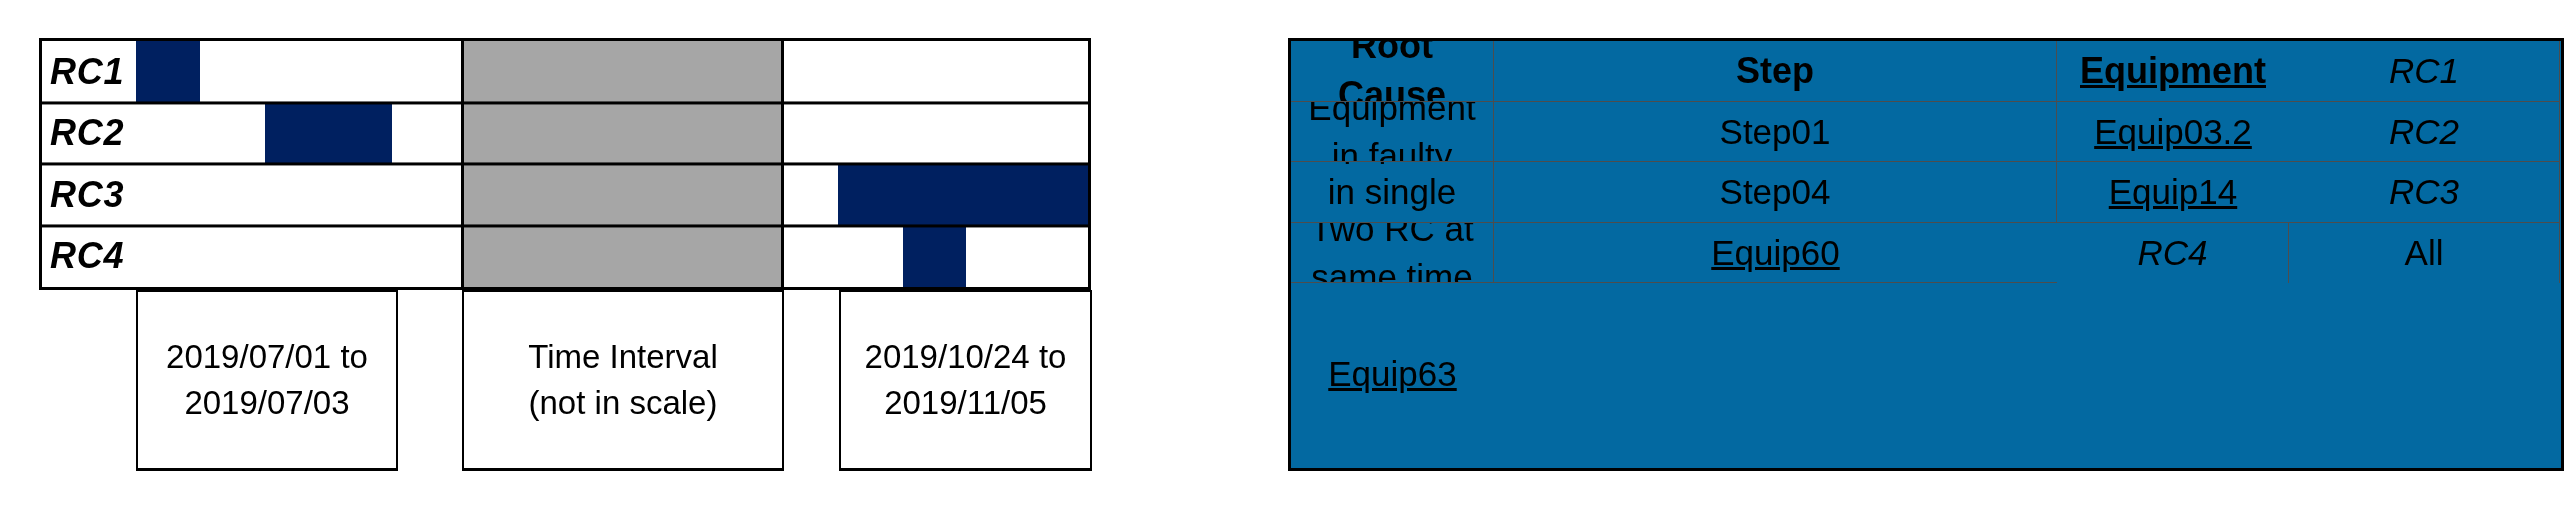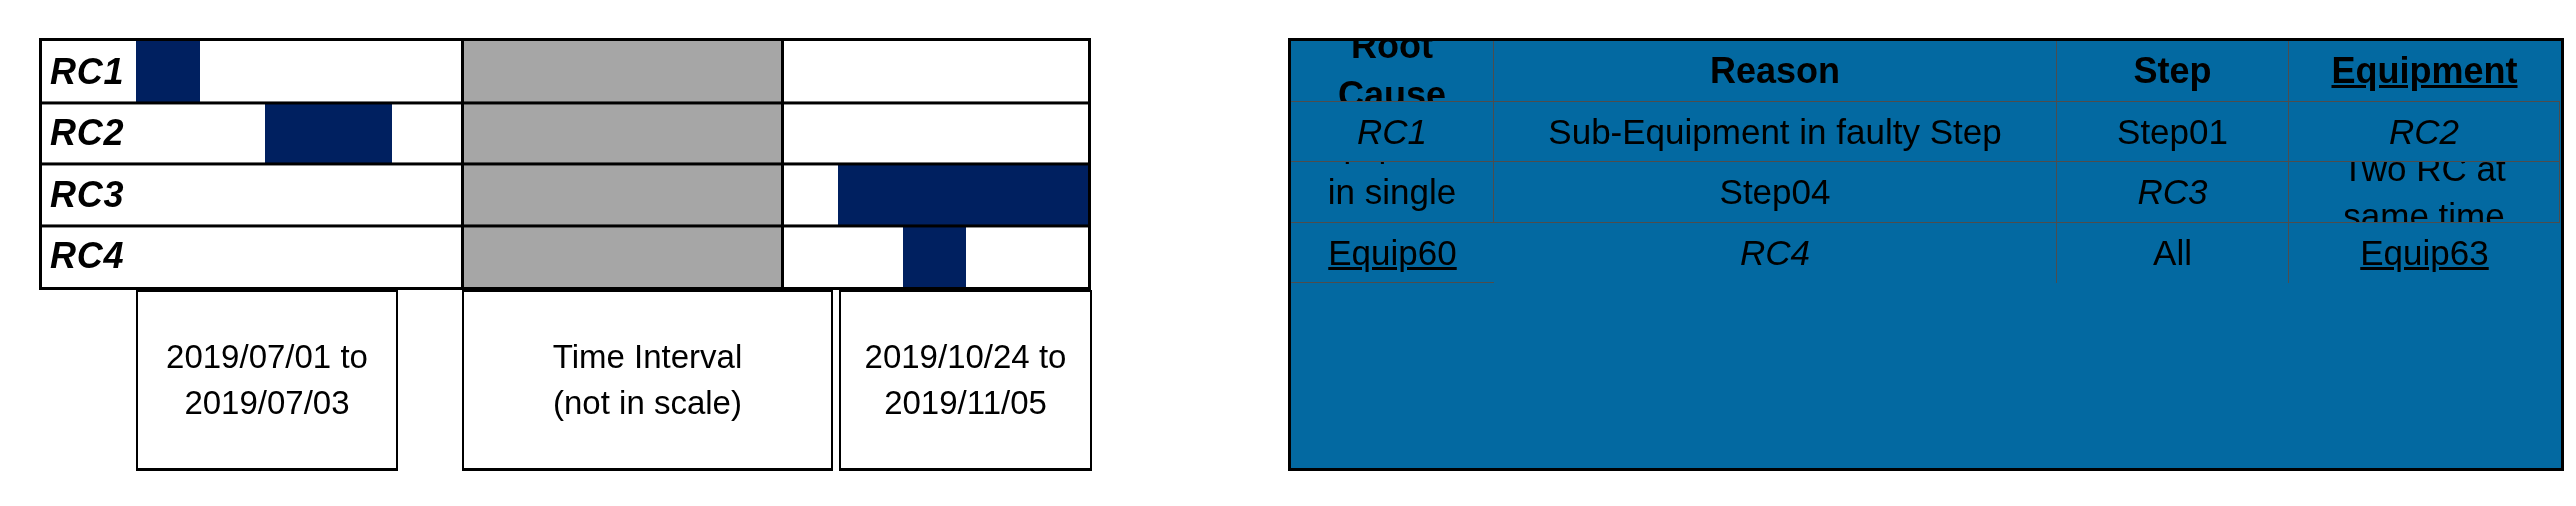--- a/index.html
+++ b/index.html
@@ -125,43 +125,44 @@
       <div class="gantt-row">
         <span class="rc-label">RC4</span>
       </div>
     </div>
   </div>
 
   <div class="axis-box" style="left: 136px; width: 262px;">
     <span>2019/07/01 to</span>
     <span>2019/07/03</span>
   </div>
-  <div class="axis-box" style="left: 462px; width: 371px;">
+  <div class="axis-box" style="left: 462px; width: 322px;">
     <span>Time Interval</span>
     <span>(not in scale)</span>
   </div>
   <div class="axis-box" style="left: 839px; width: 253px;">
     <span>2019/10/24 to</span>
     <span>2019/11/05</span>
   </div>
 
   <div class="rc-table">
 
     <div class="cell header">Root Cause</div>
-    <div class="cell header">Reason</div>
     <div class="cell header">Step</div>
     <div class="cell header last-col">Equipment</div>
 
     <div class="cell rc">RC1</div>
     <div class="cell">Sub-Equipment in faulty Step</div>
     <div class="cell">Step01</div>
+    <div class="cell last-col">Equip03.2</div>
 
     <div class="cell rc">RC2</div>
     <div class="cell">Equipment in single Step</div>
     <div class="cell">Step04</div>
+    <div class="cell last-col">Equip14</div>
 
     <div class="cell rc">RC3</div>
     <div class="cell">Two RC at same time</div>
     <div class="cell last-col">Equip60</div>
 
     <div class="cell rc last-row">RC4</div>
     <div class="cell last-row">All</div>
     <div class="cell last-col last-row">Equip63</div>
   </div>
 

